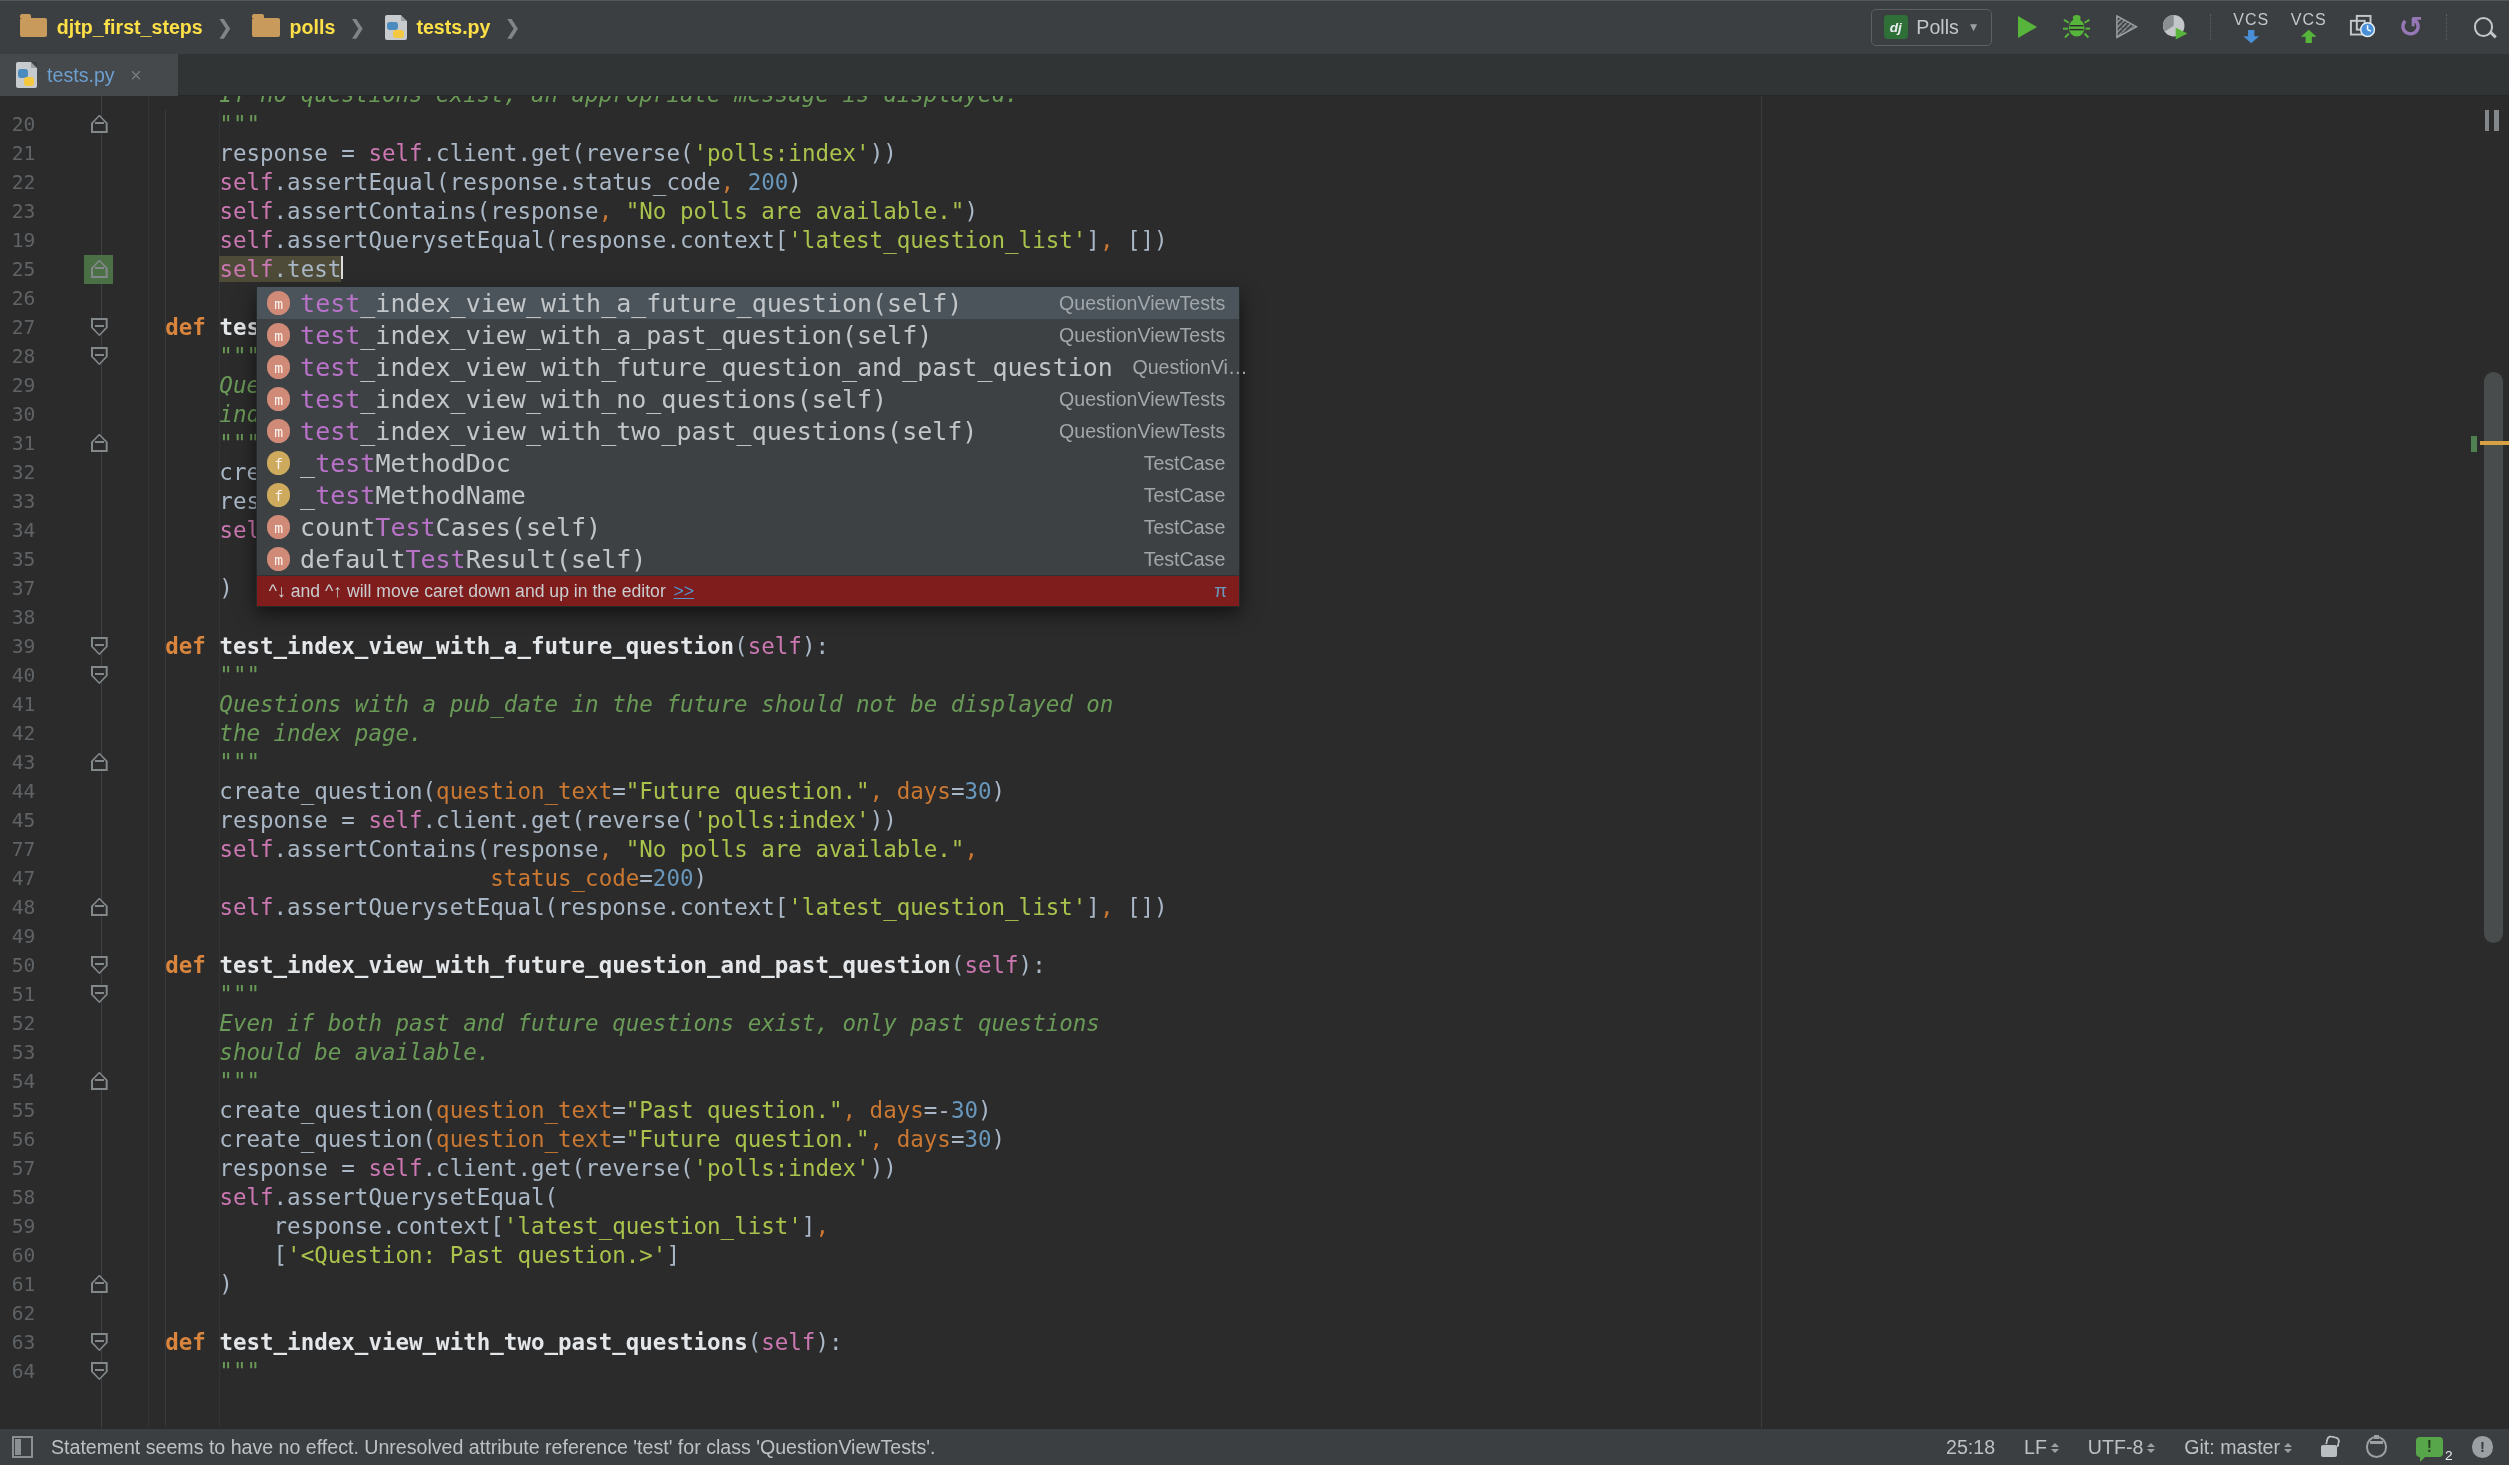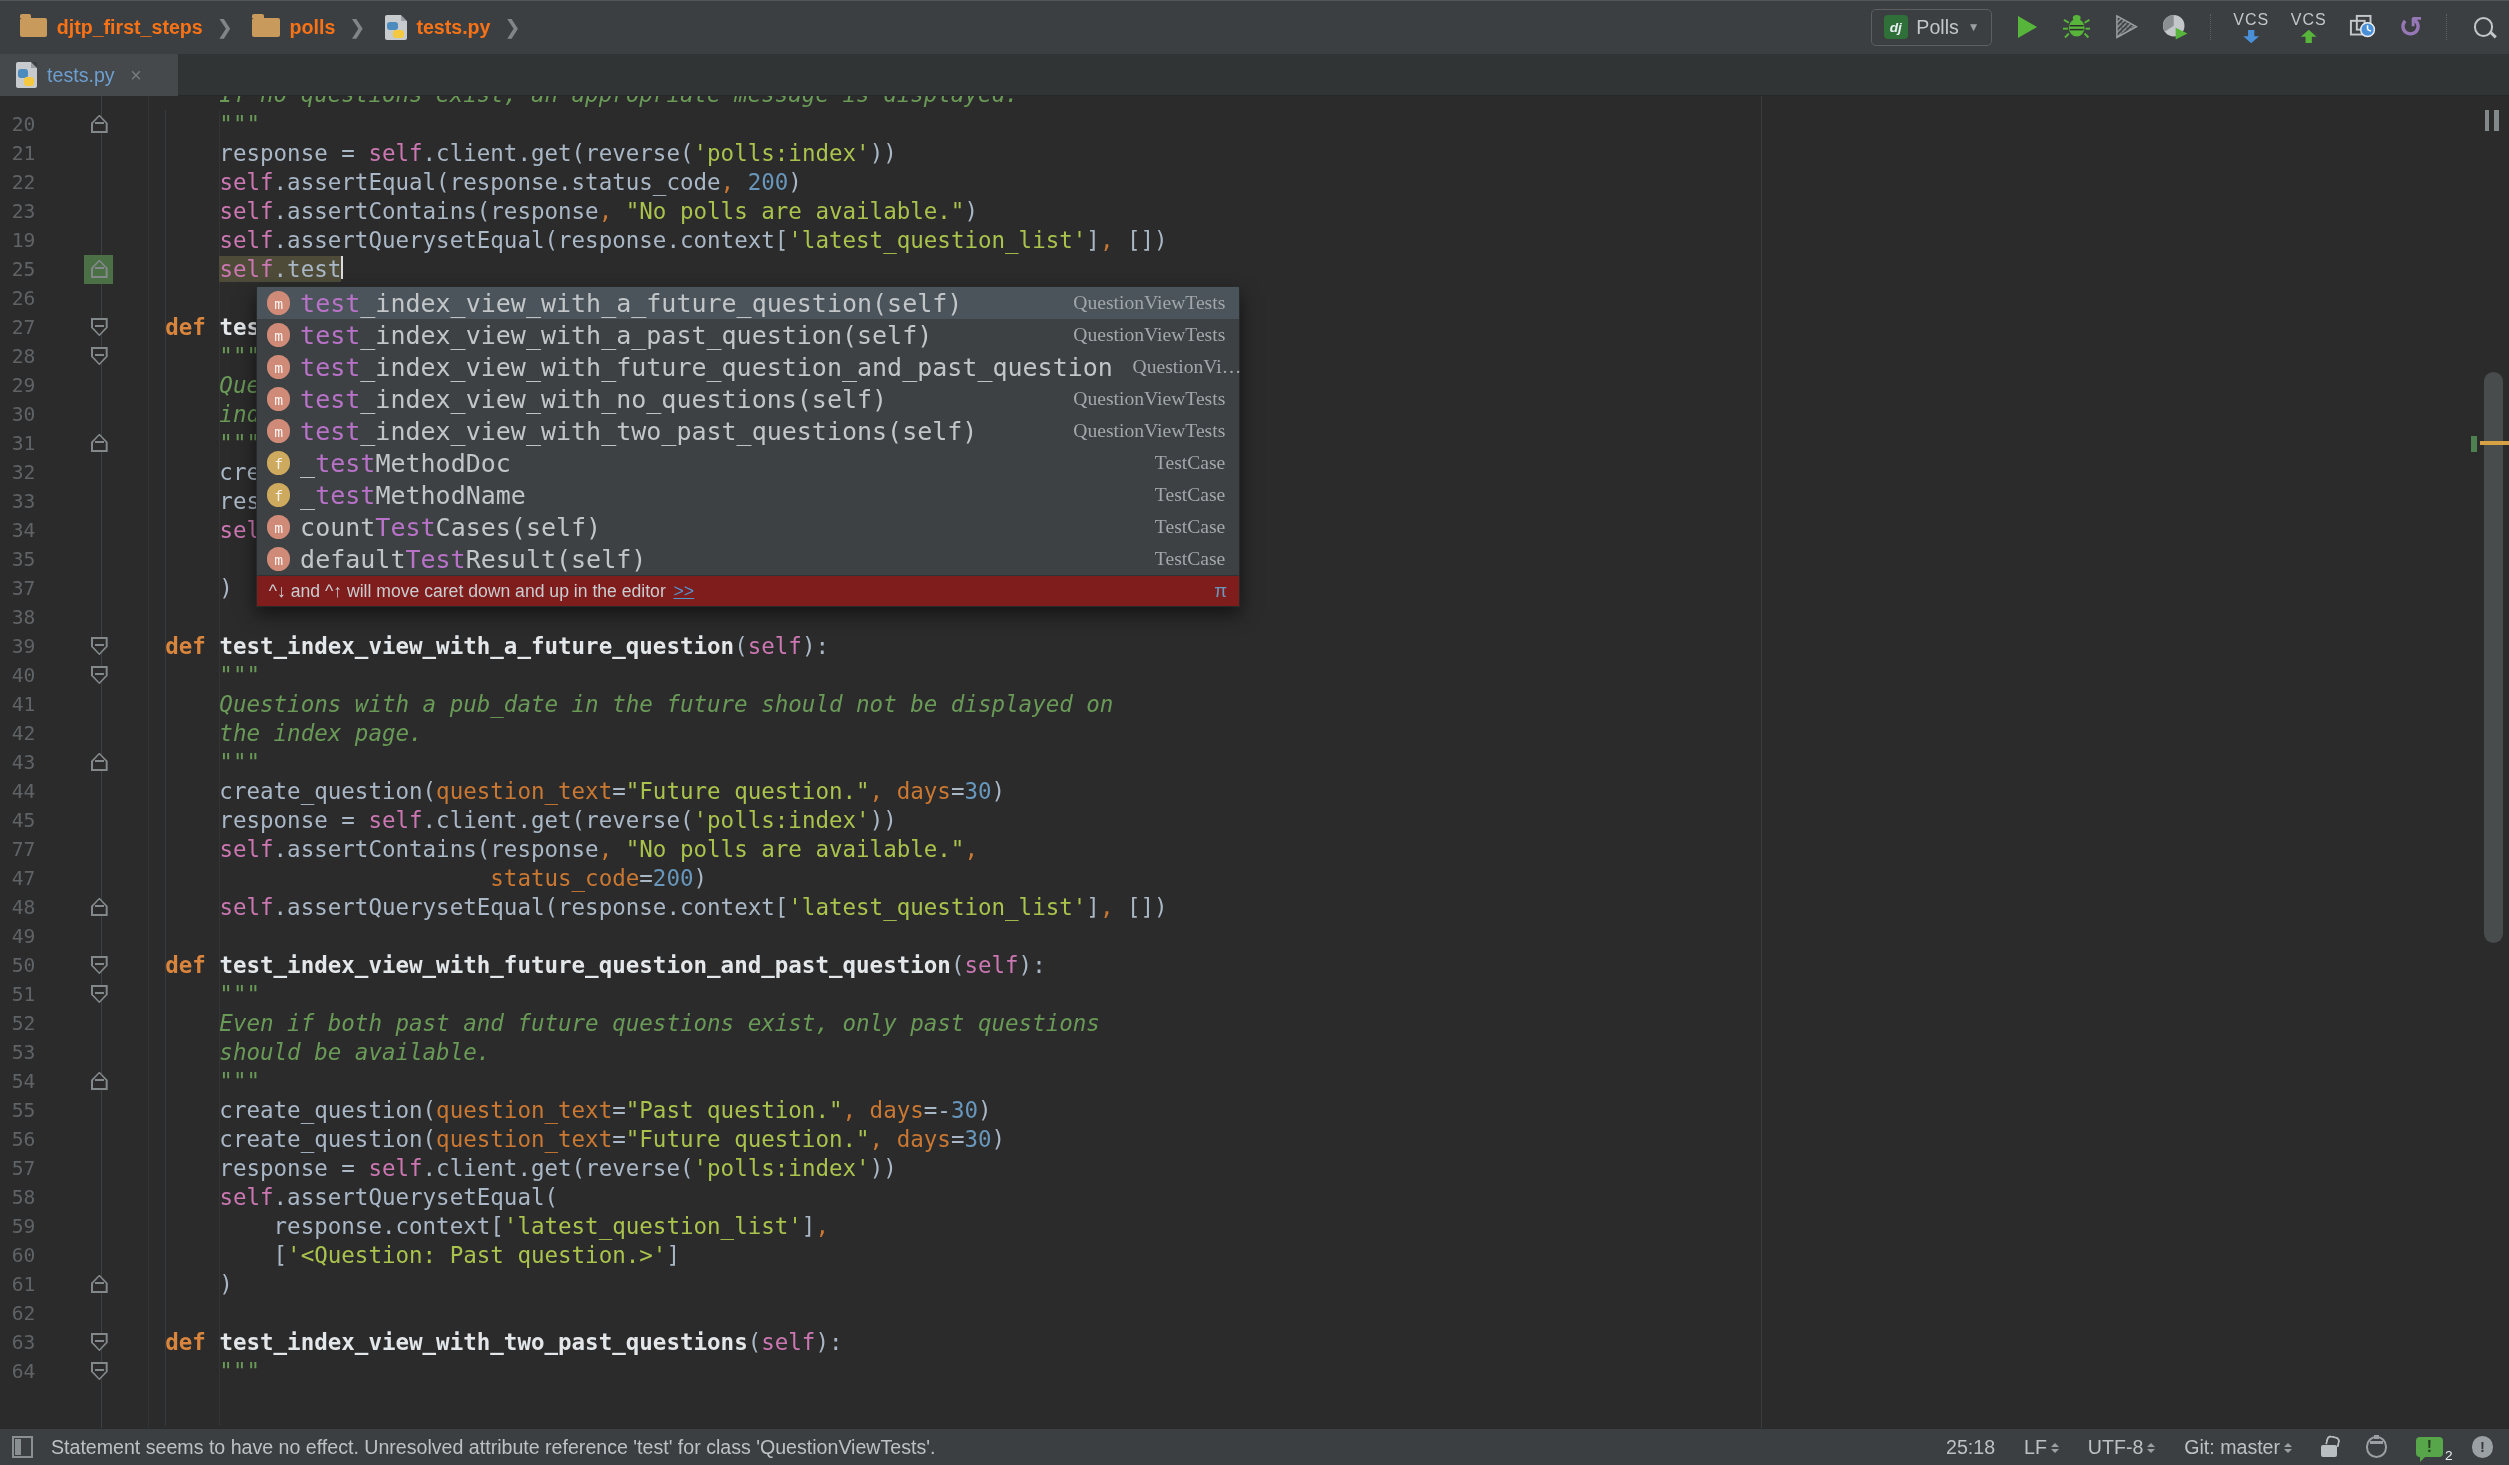--- a/index.html
+++ b/index.html
@@ -2,21 +2,21 @@
 <html><head>
 <meta charset="utf-8">
 <style>
   html,body{margin:0;padding:0;background:#222426;}
   #app{position:relative;width:2509px;height:1465px;overflow:hidden;
        font-family:"Liberation Sans","DejaVu Sans",sans-serif;background:#2b2b2b;}
   
   #crumbbar{position:absolute;left:0;top:0;width:2509px;height:54px;background:#3c3f41;
             border-top:1px solid #545759;display:flex;align-items:center;box-sizing:border-box;}
   .crumb{display:flex;align-items:center;margin-left:19.6px;}
-  .crumb-label{color:#f97316;font-size:19.6px;font-weight:bold;margin-left:9.8px;}
+  .crumb-label{color:#fde047;font-size:19.6px;font-weight:bold;margin-left:9.8px;}
   .crumb-sep{color:#808588;font-size:19.6px;margin-left:13.7px;font-weight:normal;}
   .folder-ic{width:27.4px;height:18.6px;background:#c89a5c;border-radius:2px;position:relative;}
   .folder-ic::before{content:"";position:absolute;left:0;top:-3.9px;width:11.8px;height:3.9px;background:#c89a5c;border-radius:2px 2px 0 0;}
   .pypage{width:21.6px;height:25.5px;background:#c7cbce;border-radius:2px;position:relative;}
   .pypage::before{content:"";position:absolute;right:0;top:0;border:3.9px solid #3c3f41;border-left-color:#9aa0a3;border-bottom-color:#9aa0a3;}
   .pylogo{position:absolute;left:2px;top:6.9px;width:16.7px;height:16.7px;}
   .pylogo i{position:absolute;width:10.8px;height:8.8px;border-radius:2.9px;}
   .pylogo i.b{left:0;top:0;background:#4b8bbe;}
   .pylogo i.y{right:0;bottom:0;background:#f5c842;}
   
@@ -73,21 +73,21 @@
   
   #popup{position:absolute;left:256px;top:190px;width:982px;background:#3d4143;border:1px solid #272a2b;
          box-shadow:0 7.8px 17.6px rgba(0,0,0,.55);z-index:5;}
   .prow{height:32px;display:flex;align-items:center;padding:0 13.7px 0 9.8px;}
   .prow.sel{background:#4b545a;}
   .picon{width:23.5px;height:23.5px;border-radius:50%;display:flex;align-items:center;justify-content:center;
          font-family:"DejaVu Sans Mono",monospace;font-size:14.7px;color:#fdf3ef;flex:none;margin-right:9.8px;}
   .picon.m{background:#cf8b78;} .picon.f{background:#ceaa5e;}
   .pname{font-family:"DejaVu Sans Mono",monospace;font-size:25px;color:#c2c6c9;white-space:pre;}
   .pname .match{color:#b873c9;}
-  .pright{margin-left:auto;font-family:Liberation Serif, serif;font-size:19.6px;color:#a1a7ab;padding-left:19.6px;}
+  .pright{margin-left:auto;font-family:Liberation Sans, sans-serif;font-size:19.6px;color:#a1a7ab;padding-left:19.6px;}
   #pfooter{height:30px;border-top:1px solid #2f3233;display:flex;align-items:center;padding:0 11.8px;
            font-size:17.6px;color:#c9cdd0;background:#7f1d1d;}
   #pfooter .lnk{color:#5394ce;text-decoration:underline;margin-left:7.8px;}
   #pfooter .pi{margin-left:auto;color:#6897bb;font-size:18.6px;}
   
   #stripe-pause{position:absolute;right:9.8px;top:13.7px;z-index:6;display:flex;gap:4.9px;}
   #stripe-pause i{width:4.9px;height:21.6px;background:#83888b;display:block;}
   #sb-thumb{position:absolute;right:5.9px;top:276px;width:19.6px;height:571px;background:#595d5f;opacity:.65;border-radius:9.8px;z-index:6;}
   #mark-orange{position:absolute;right:0;top:345px;width:29px;height:3.9px;background:#d6a243;z-index:7;}
   #mark-green{position:absolute;right:32px;top:340px;width:5.9px;height:15.7px;background:#4e8052;z-index:7;}

